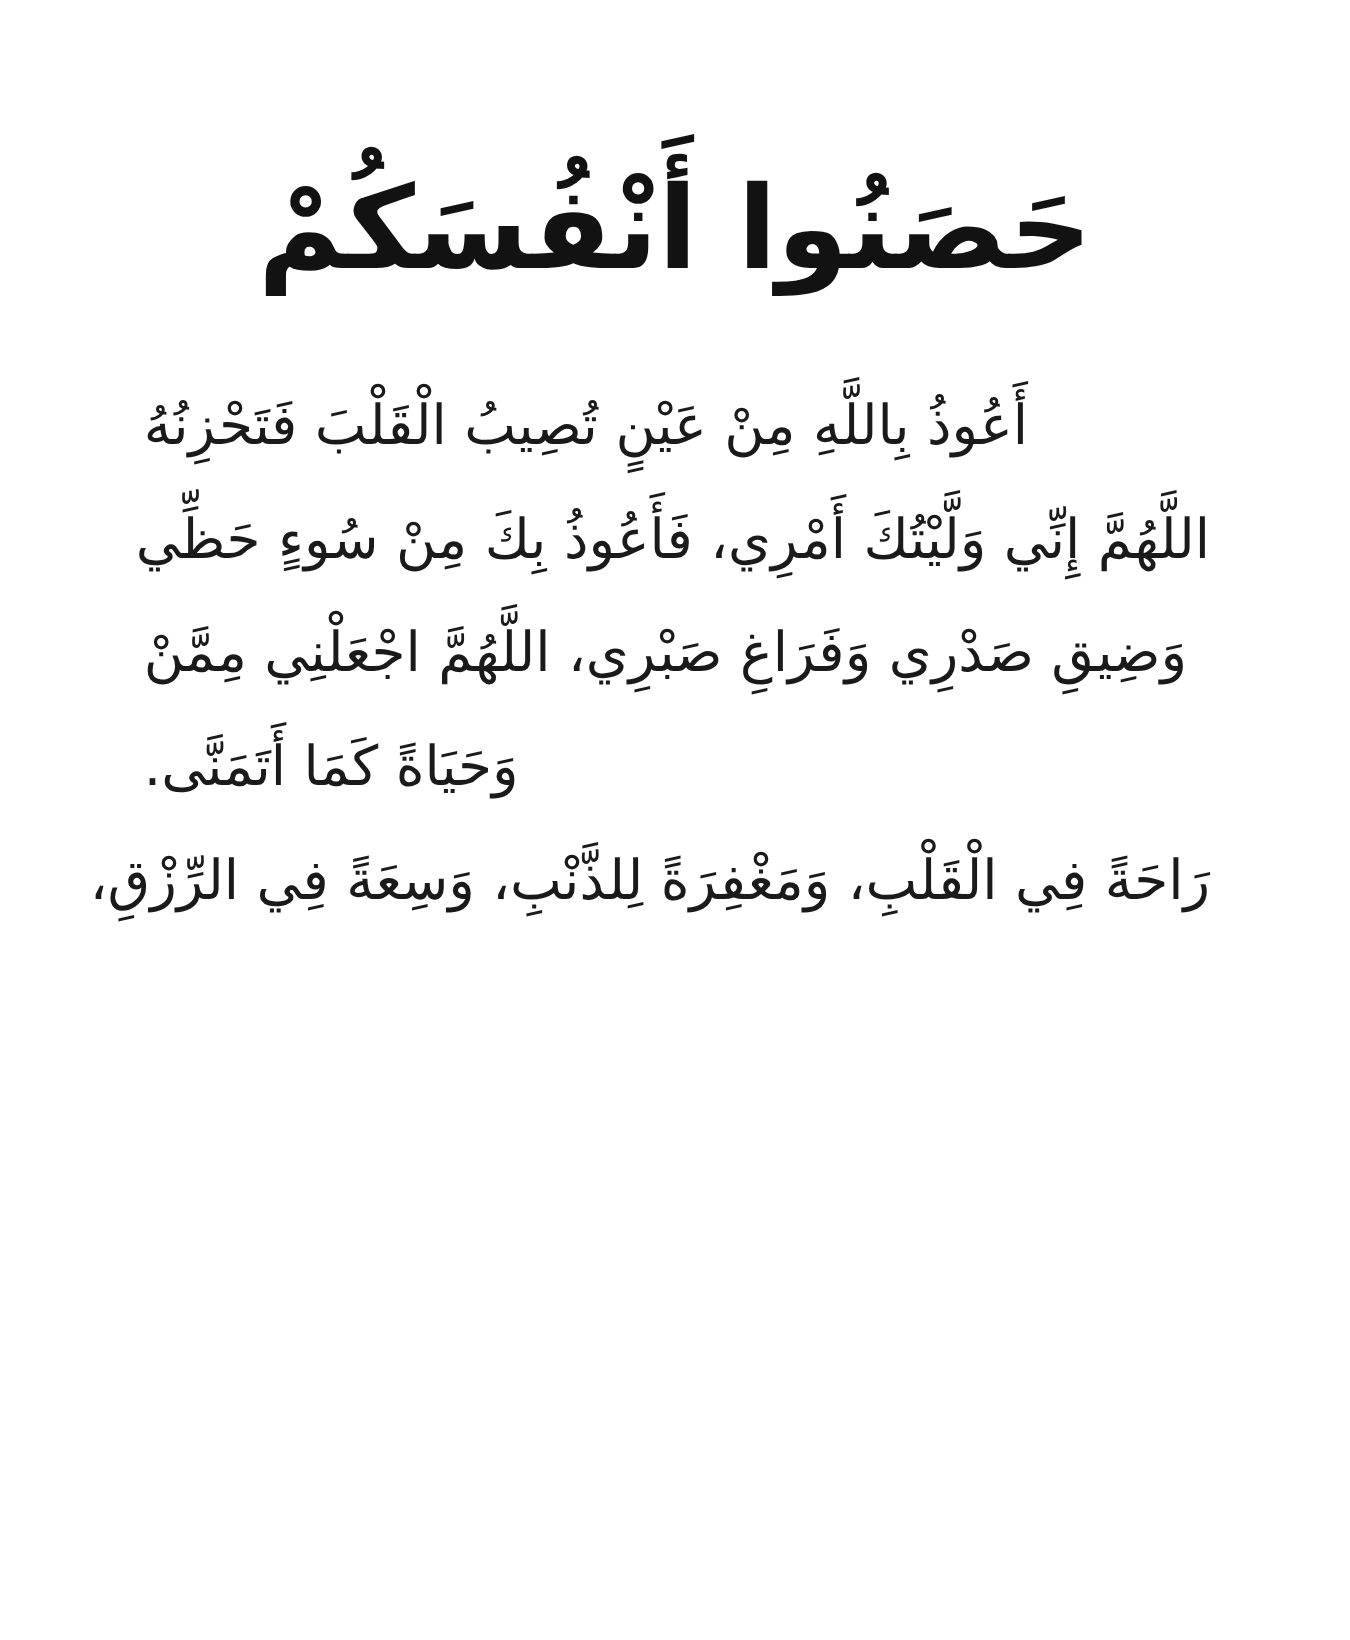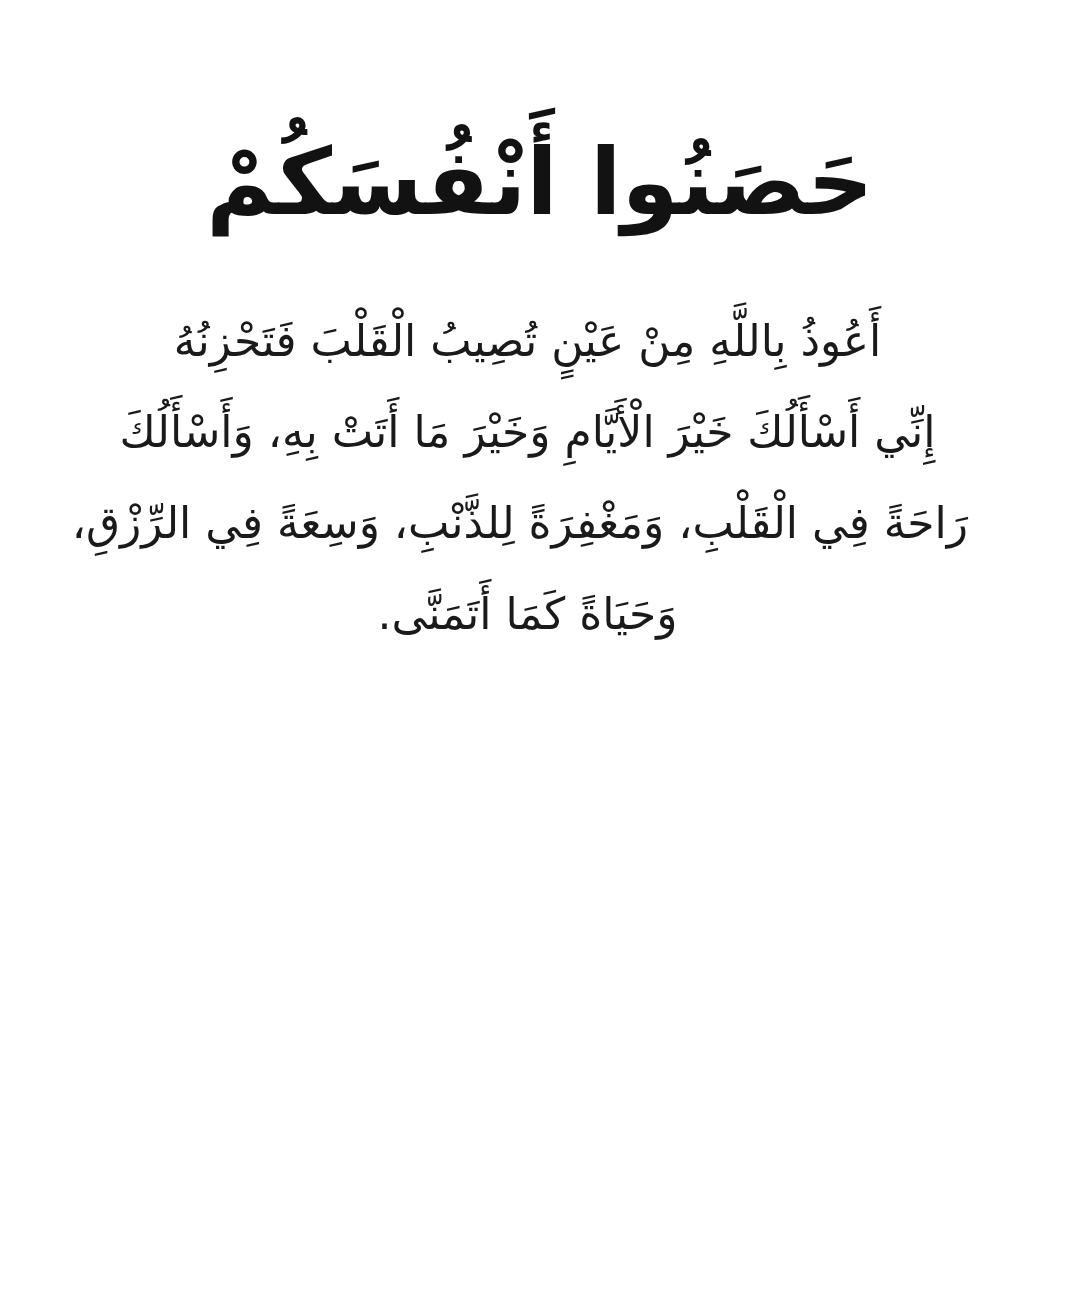--- a/index.html
+++ b/index.html
@@ -26,22 +26,22 @@
     display: inline-block;
     font-size: 92px;
     font-weight: bold;
     line-height: 1.9;
     color: #121212;
     letter-spacing: 0;
   }
   .body-text {
     margin-top: 24px;
     padding-right: 112px;
-    padding-left: 87px;
-    text-align: center;
+    padding-left: 115px;
+    text-align: left;
     direction: rtl;
   }
   .body-line {
     font-size: 44px;
     line-height: 91px;
     color: #1a1a1a;
     white-space: nowrap;
   }
 </style>
 </head>
@@ -53,20 +53,21 @@
     <div class="page-title">حَصَنُوا أَنْفُسَكُمْ</div>
   </div>
 
   <div class="body-text">
 
     <div>
       <div class="body-line">أَعُوذُ بِاللَّهِ مِنْ عَيْنٍ تُصِيبُ الْقَلْبَ فَتَحْزِنُهُ</div>
     </div>
 
     <div>
-      <div class="body-line">إِنِّي أَسْأَلُكَ خَيْرَ الْأَيَّامِ وَخَيْرَ مَا أَتَتْ بِهِ، وَأَسْأَلُكَ</div>
+      <div class="body-line">اللَّهُمَّ إِنِّي وَلَّيْتُكَ أَمْرِي، فَأَعُوذُ بِكَ مِنْ سُوءٍ حَظِّي</div>
+      <div class="body-line">وَضِيقِ صَدْرِي وَفَرَاغِ صَبْرِي، اللَّهُمَّ اجْعَلْنِي مِمَّنْ</div>
+      <div class="body-line">وَحَيَاةً كَمَا أَتَمَنَّى.</div>
       <div class="body-line">رَاحَةً فِي الْقَلْبِ، وَمَغْفِرَةً لِلذَّنْبِ، وَسِعَةً فِي الرِّزْقِ،</div>
-      <div class="body-line">وَحَيَاةً كَمَا أَتَمَنَّى.</div>
     </div>
 
   </div>
 
 </div>
 
 </body></html>

